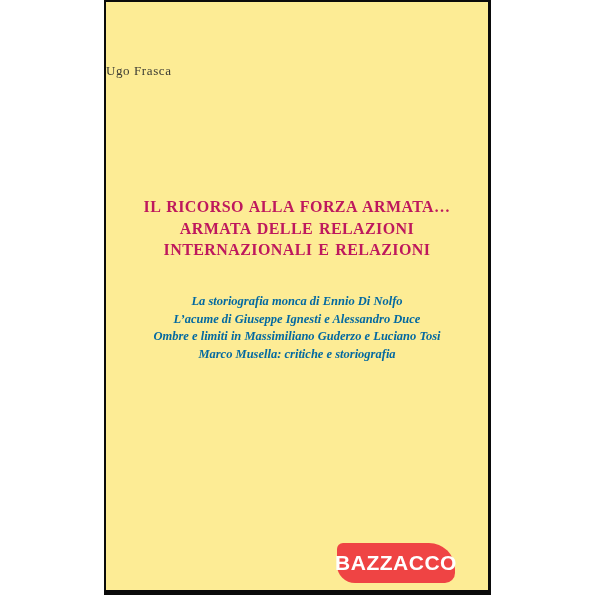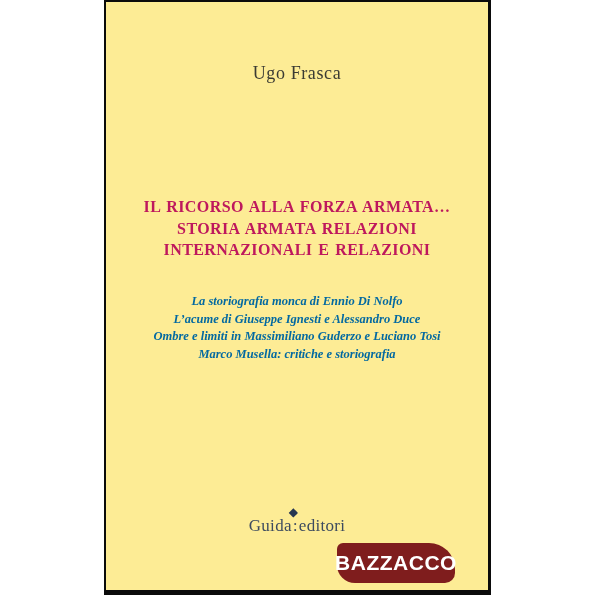--- a/index.html
+++ b/index.html
@@ -25,22 +25,22 @@
     background: #fdec95;
     border: 2px solid #0b0b0b;
     border-right-width: 3px;
     border-bottom-width: 5px;
   }
   .author {
     position: absolute;
     top: 61px;
     left: 0;
     width: 100%;
-    text-align: center;
-    font-size: 18px;
+    text-align: left;
+    font-size: 13px;
     letter-spacing: 0.6px;
     color: #3b3b33;
   }
   .title {
     position: absolute;
     top: 194px;
     left: 0;
     width: 100%;
     text-align: center;
     font-weight: bold;
@@ -91,21 +91,21 @@
   .pub-sep {
     font-size: 16px;
     color: #3d4b5f;
   }
   .badge {
     position: absolute;
     top: 541px;
     right: 33px;
     width: 118px;
     height: 40px;
-    background: #7f1d1d;
+    background: #ef4444;
     border-radius: 6px 26px 10px 18px;
     display: flex;
     align-items: center;
     justify-content: center;
     margin-left: 31px;
   }
   .badge-label {
     font-family: "Liberation Sans", sans-serif;
     font-weight: bold;
     font-size: 21px;
@@ -116,33 +116,30 @@
 </head>
 <body>
 
 <div class="stage">
   <div class="cover">
 
     <div class="author">Ugo Frasca</div>
 
     <div class="title">
       <div class="title-line">IL RICORSO ALLA FORZA ARMATA…</div>
-      <div class="title-line">STORIA ARMATA RELAZIONI</div>
+      <div class="title-line">ARMATA DELLE RELAZIONI</div>
       <div class="title-line">INTERNAZIONALI E RELAZIONI</div>
     </div>
 
     <div class="subtitle">
       <div class="subtitle-line">La storiografia monca di Ennio Di Nolfo</div>
       <div class="subtitle-line">L’acume di Giuseppe Ignesti e Alessandro Duce</div>
       <div class="subtitle-line">Ombre e limiti in Massimiliano Guderzo e Luciano Tosi</div>
       <div class="subtitle-line">Marco Musella: critiche e storiografia</div>
     </div>
 
-    <div class="publisher">
-      <span class="pub-word">Guida</span><span class="pub-mark"><span class="diamond">◆</span><span class="pub-sep">:</span></span><span class="pub-word">editori</span>
-    </div>
 
     <div class="badge">
       <span class="badge-label">BAZZACCO</span>
     </div>
 
   </div>
 </div>
 
 </body></html>

